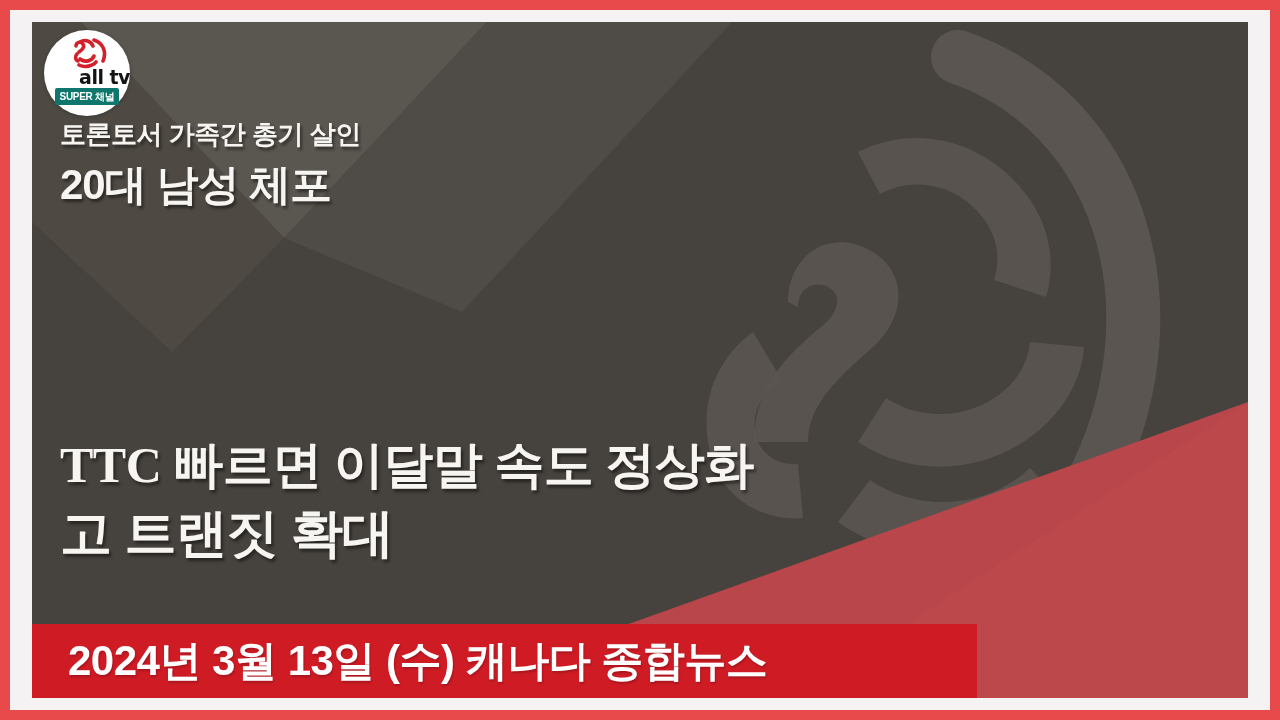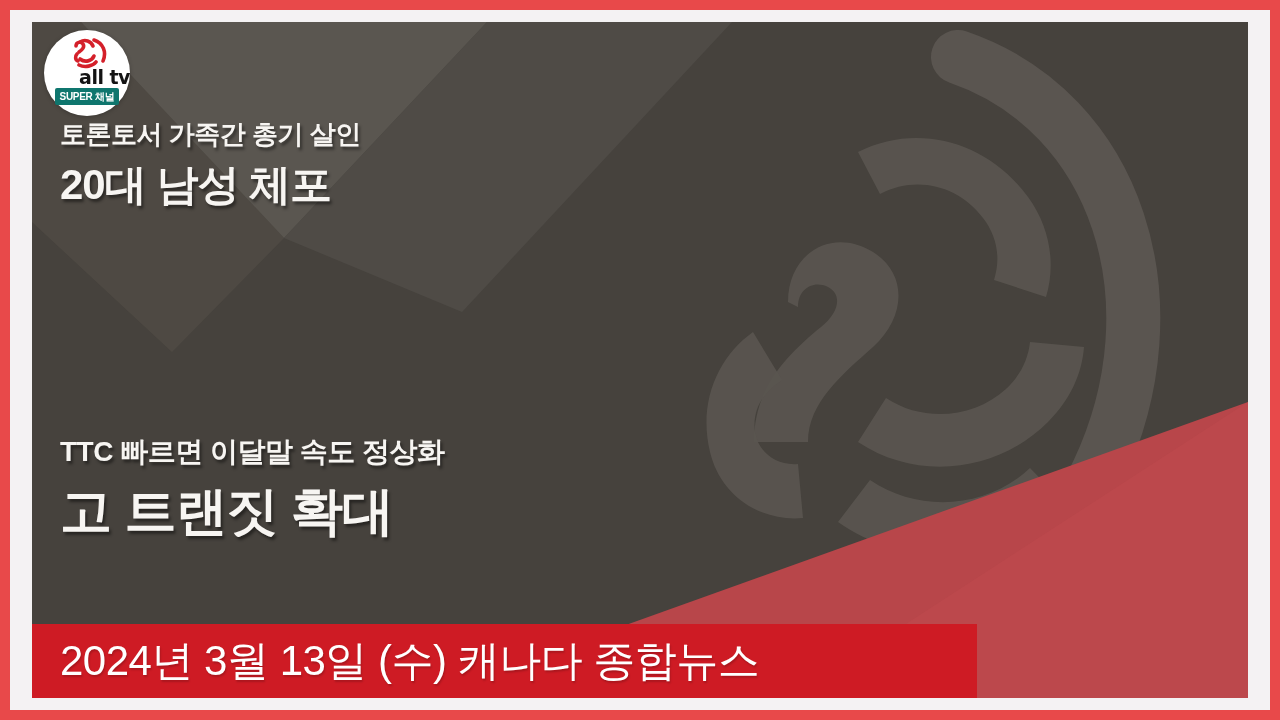--- a/index.html
+++ b/index.html
@@ -110,54 +110,56 @@
 
   .headlines-second {
     position: absolute;
     left: 28px;
     top: 412px;
     width: 1000px;
     z-index: 5;
   }
 
   .hl-sub2 {
-    font-size: 28px;
-    font-weight: bold;
-    letter-spacing: -0.5px;
-    line-height: 1.25;
+    font-size: 50px;
+    font-weight: bold;
+    letter-spacing: -0.5px;
+    line-height: 1.25;
+    font-family: Liberation Serif, serif;
   }
 
   .hl-main2 {
     font-size: 52px;
     font-weight: bold;
     letter-spacing: -1px;
     line-height: 1.25;
-    margin-top: 10px;
+    margin-top: 4px;
   }
 
   
   .date-banner {
     position: absolute;
     left: 0;
     bottom: 0;
     width: 945px;
     height: 74px;
     background: #ce1b24;
     z-index: 8;
     display: flex;
     align-items: center;
   }
   .date-banner-text {
     color: #ffffff;
     font-size: 42px;
-    font-weight: normal;
+    font-weight: bold;
     letter-spacing: -0.5px;
     padding-left: 28px;
     white-space: nowrap;
     text-shadow: 1px 2px 2px rgba(0,0,0,0.18);
+    margin-left: 8px;
   }
 
   
   .logo-badge {
     position: absolute;
     left: 12px;
     top: 8px;
     width: 86px;
     height: 86px;
     z-index: 9;

